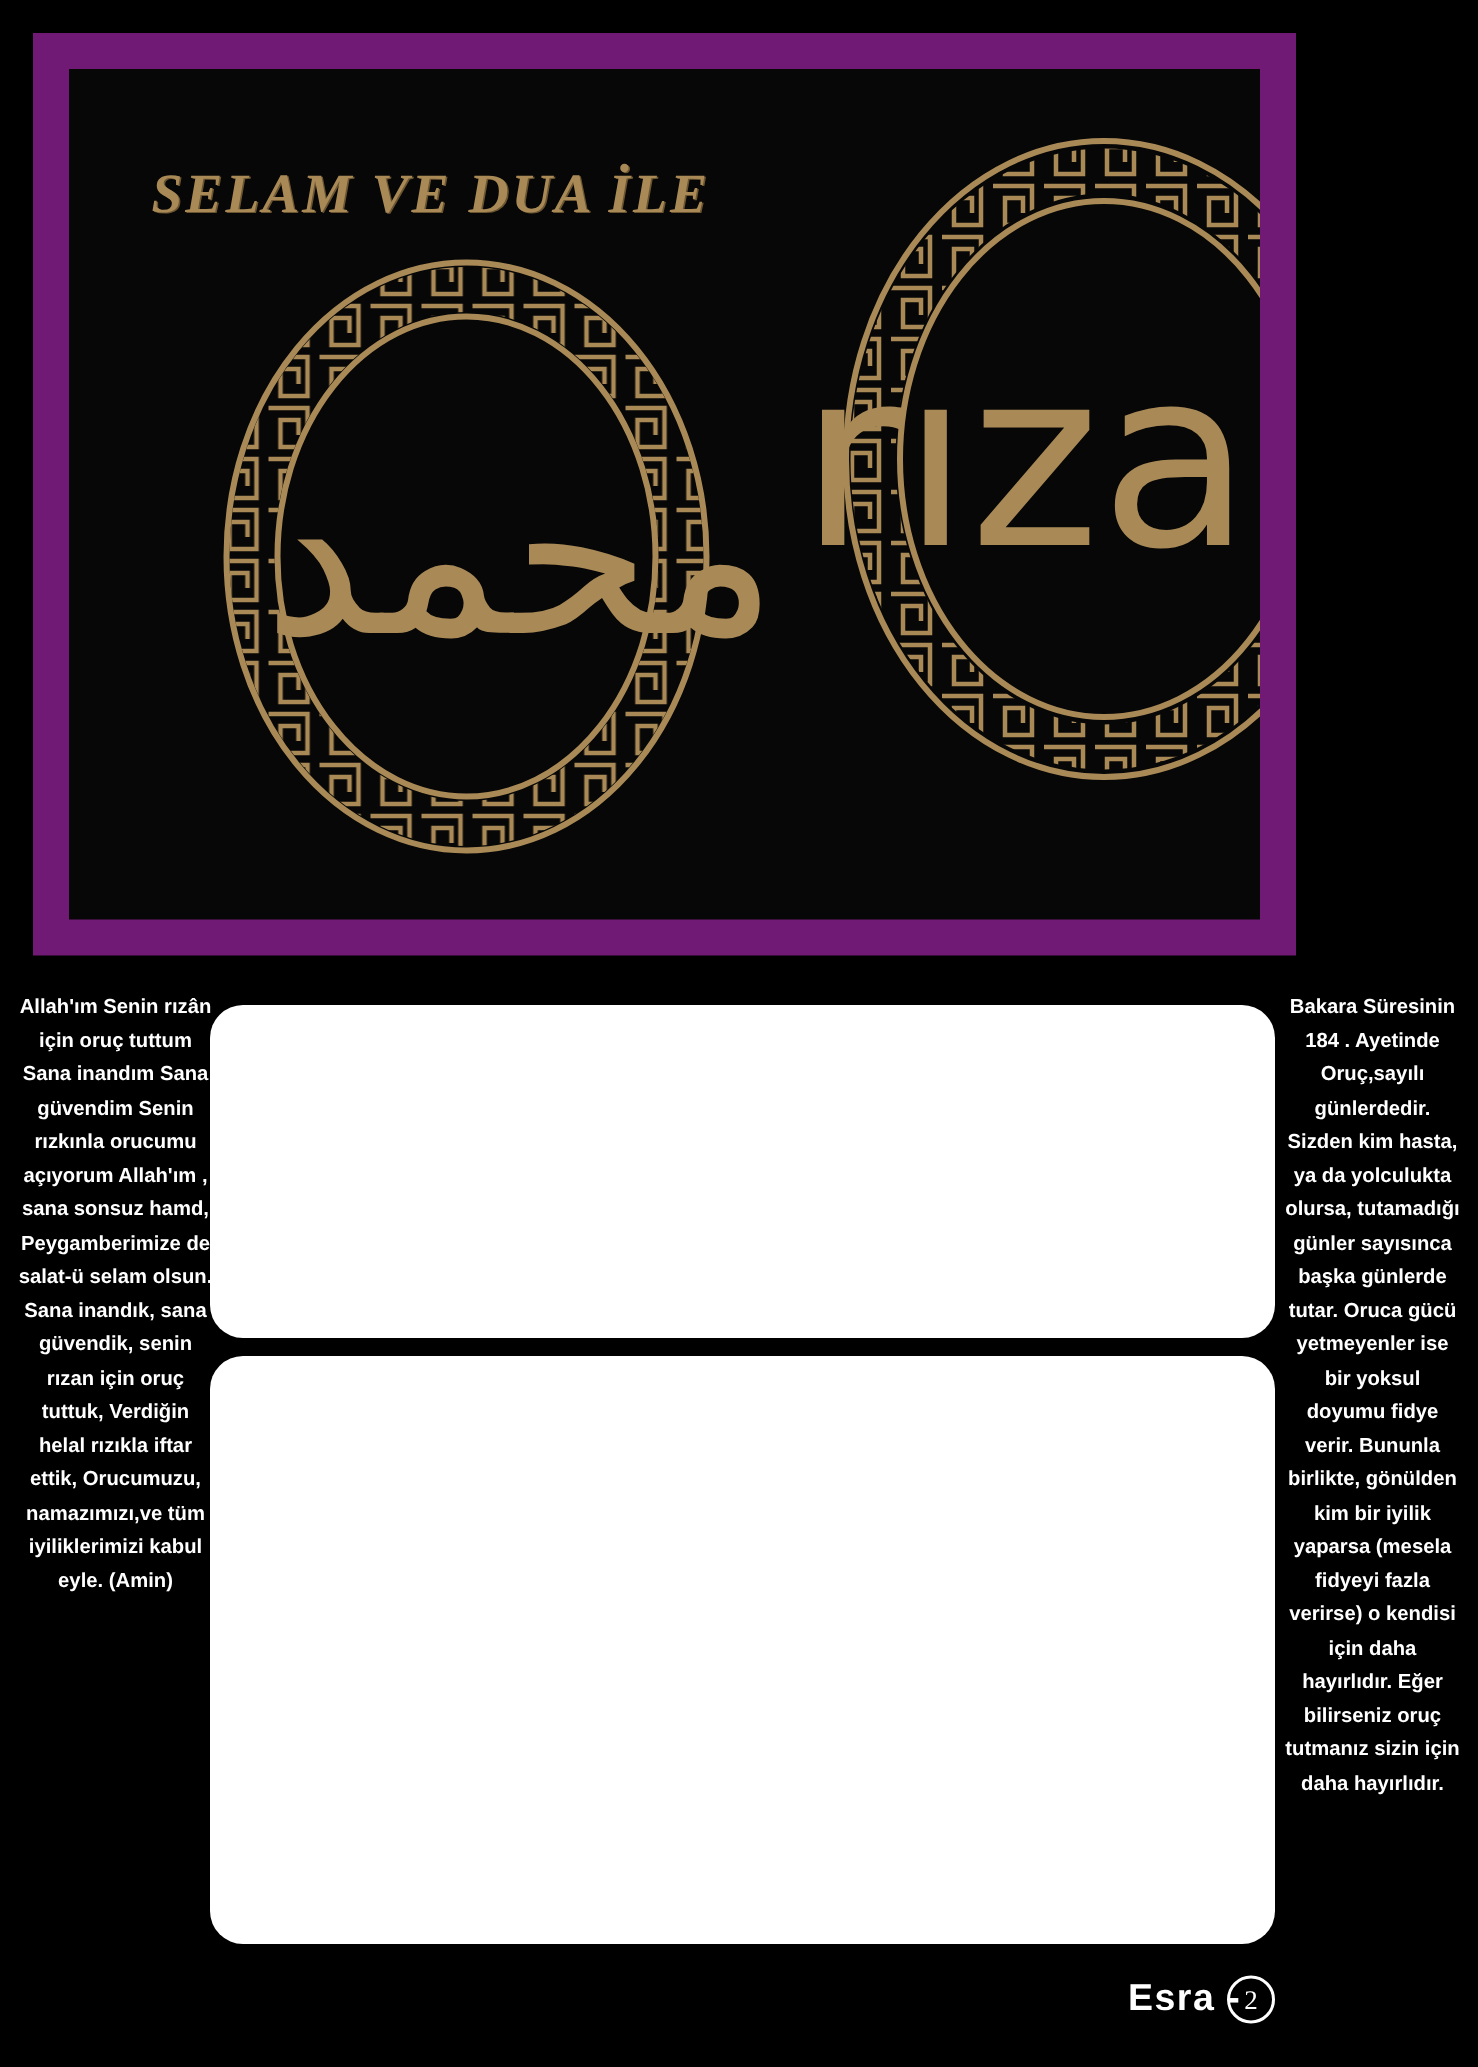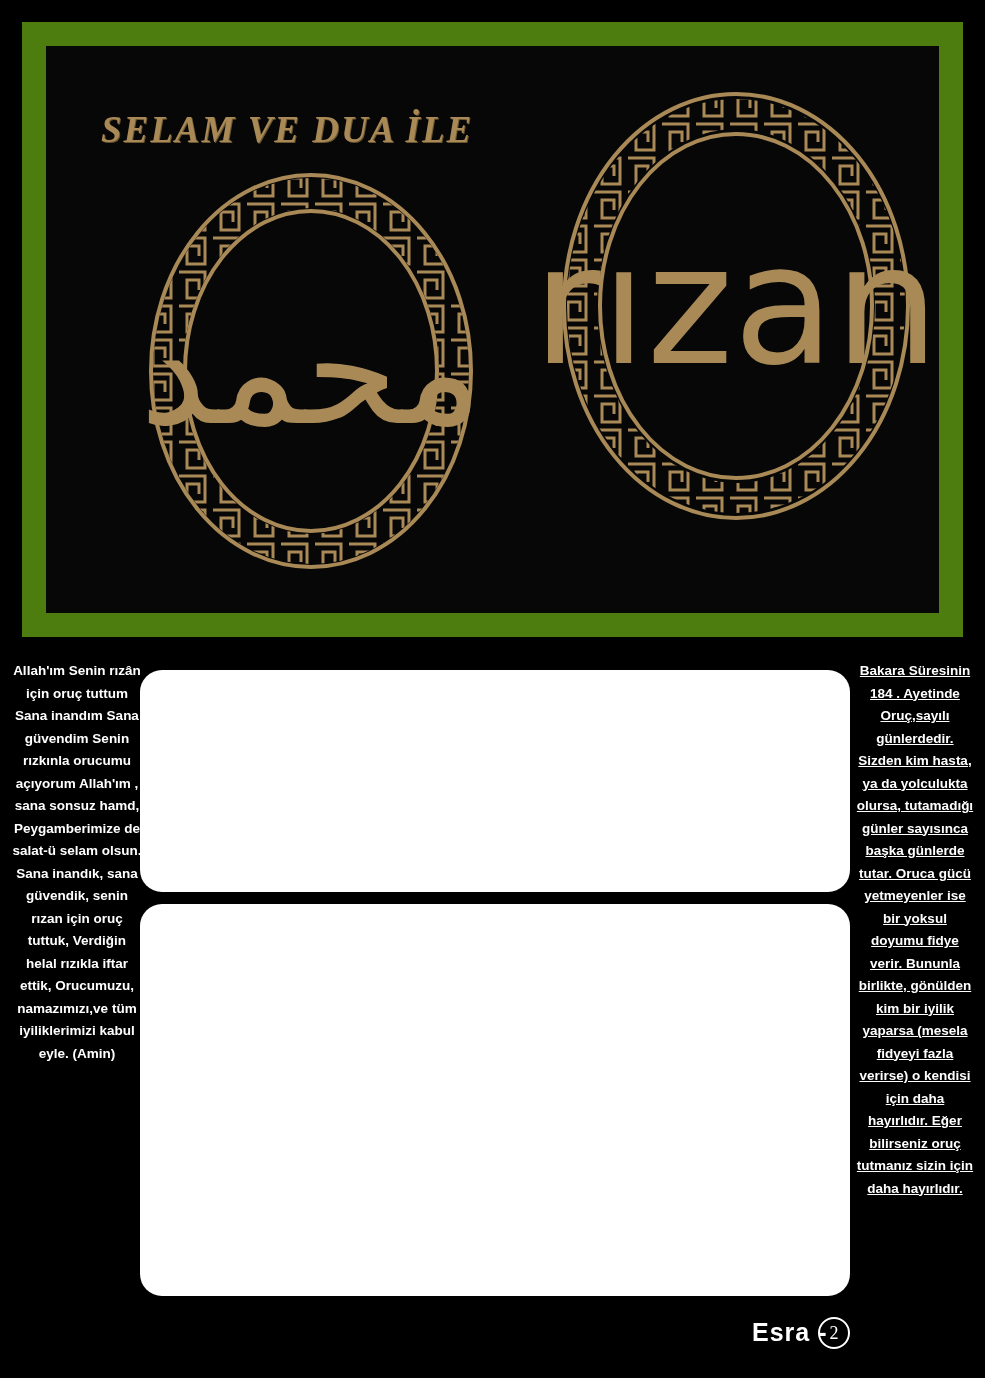--- a/index.html
+++ b/index.html
@@ -13,23 +13,23 @@
     position: relative;
     font-family: "Liberation Sans", sans-serif;
     overflow: hidden;
   }
 
   
   .banner {
     position: absolute;
     left: 22px;
     top: 22px;
-    width: 941px;
+    width: 842px;
     height: 615px;
-    background: #4d7c0f;
+    background: #701a75;
     box-sizing: border-box;
     padding: 24px;
   }
   .banner-inner {
     position: relative;
     width: 100%;
     height: 100%;
     background: #070707;
     box-sizing: border-box;
     overflow: hidden;
@@ -73,21 +73,21 @@
     left: 0; top: 0;
     width: 100%;
     height: 100%;
     display: flex;
     align-items: center;
     justify-content: center;
     color: #a98a57;
     font-family: "DejaVu Sans", sans-serif;
     pointer-events: none;
   }
-  .arabic-muhammed { font-size: 150px; line-height: 1; }
+  .arabic-muhammed { font-size: 150px; line-height: 1; margin-left: 36px; }
   .arabic-allah    { font-size: 165px; line-height: 1; }
 
   
   .lower {
     position: absolute;
     left: 0;
     top: 660px;
     width: 985px;
     height: 660px;
   }
@@ -95,21 +95,21 @@
     position: absolute;
     top: 0;
     width: 130px;
     color: #ffffff;
     font-size: 13.5px;
     line-height: 22.5px;
     font-weight: bold;
     text-align: center;
   }
   .col-left  { left: 12px; }
-  .col-right { right: 10px; width: 120px; text-decoration: underline; }
+  .col-right { right: 10px; width: 120px; }
 
   .panels {
     position: absolute;
     left: 140px;
     top: 10px;
     width: 710px;
   }
   .panel {
     background: #ffffff;
     border-radius: 22px;

